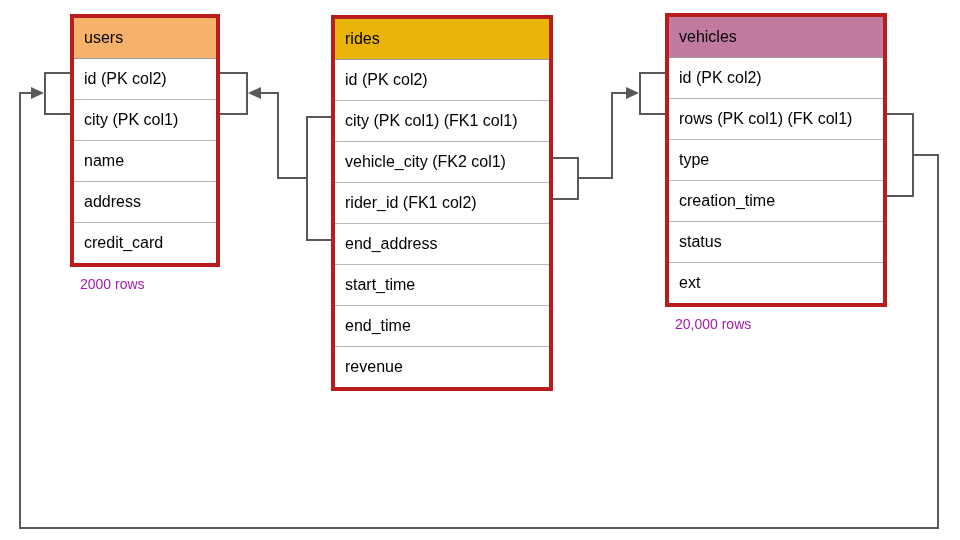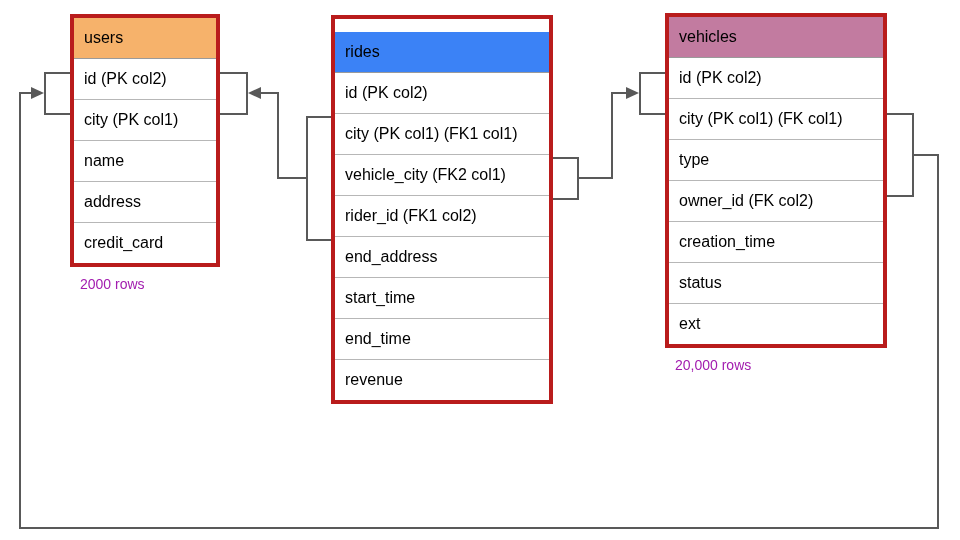--- a/index.html
+++ b/index.html
@@ -101,39 +101,38 @@
       <div class="trow">city (PK col1)</div>
       <div class="trow">name</div>
       <div class="trow">address</div>
       <div class="trow">credit_card</div>
     </div>
     <div class="caption">2000 rows</div>
   </div>
 
   <div class="db-table" id="table-rides">
     <div class="box">
-      <div class="thead" style="background-color: #3b82f6; margin-top: 13px;">rides</div>
+      <div class="thead" style="background-color: #eab308;">rides</div>
       <div class="trow" style="border-top-color:#9a9a9a">id (PK col2)</div>
       <div class="trow">city (PK col1) (FK1 col1)</div>
       <div class="trow">vehicle_city (FK2 col1)</div>
       <div class="trow">rider_id (FK1 col2)</div>
       <div class="trow">end_address</div>
       <div class="trow">start_time</div>
       <div class="trow">end_time</div>
       <div class="trow">revenue</div>
     </div>
   </div>
 
   <div class="db-table" id="table-vehicles">
     <div class="box">
       <div class="thead" style="background-color: rgb(194, 123, 160);">vehicles</div>
       <div class="trow" style="border-top-color:#9a9a9a">id (PK col2)</div>
-      <div class="trow">city (PK col1) (FK col1)</div>
+      <div class="trow">rows (PK col1) (FK col1)</div>
       <div class="trow">type</div>
-      <div class="trow">owner_id (FK col2)</div>
       <div class="trow">creation_time</div>
       <div class="trow">status</div>
       <div class="trow">ext</div>
     </div>
     <div class="caption">20,000 rows</div>
   </div>
 
 </div>
 
 </body></html>

